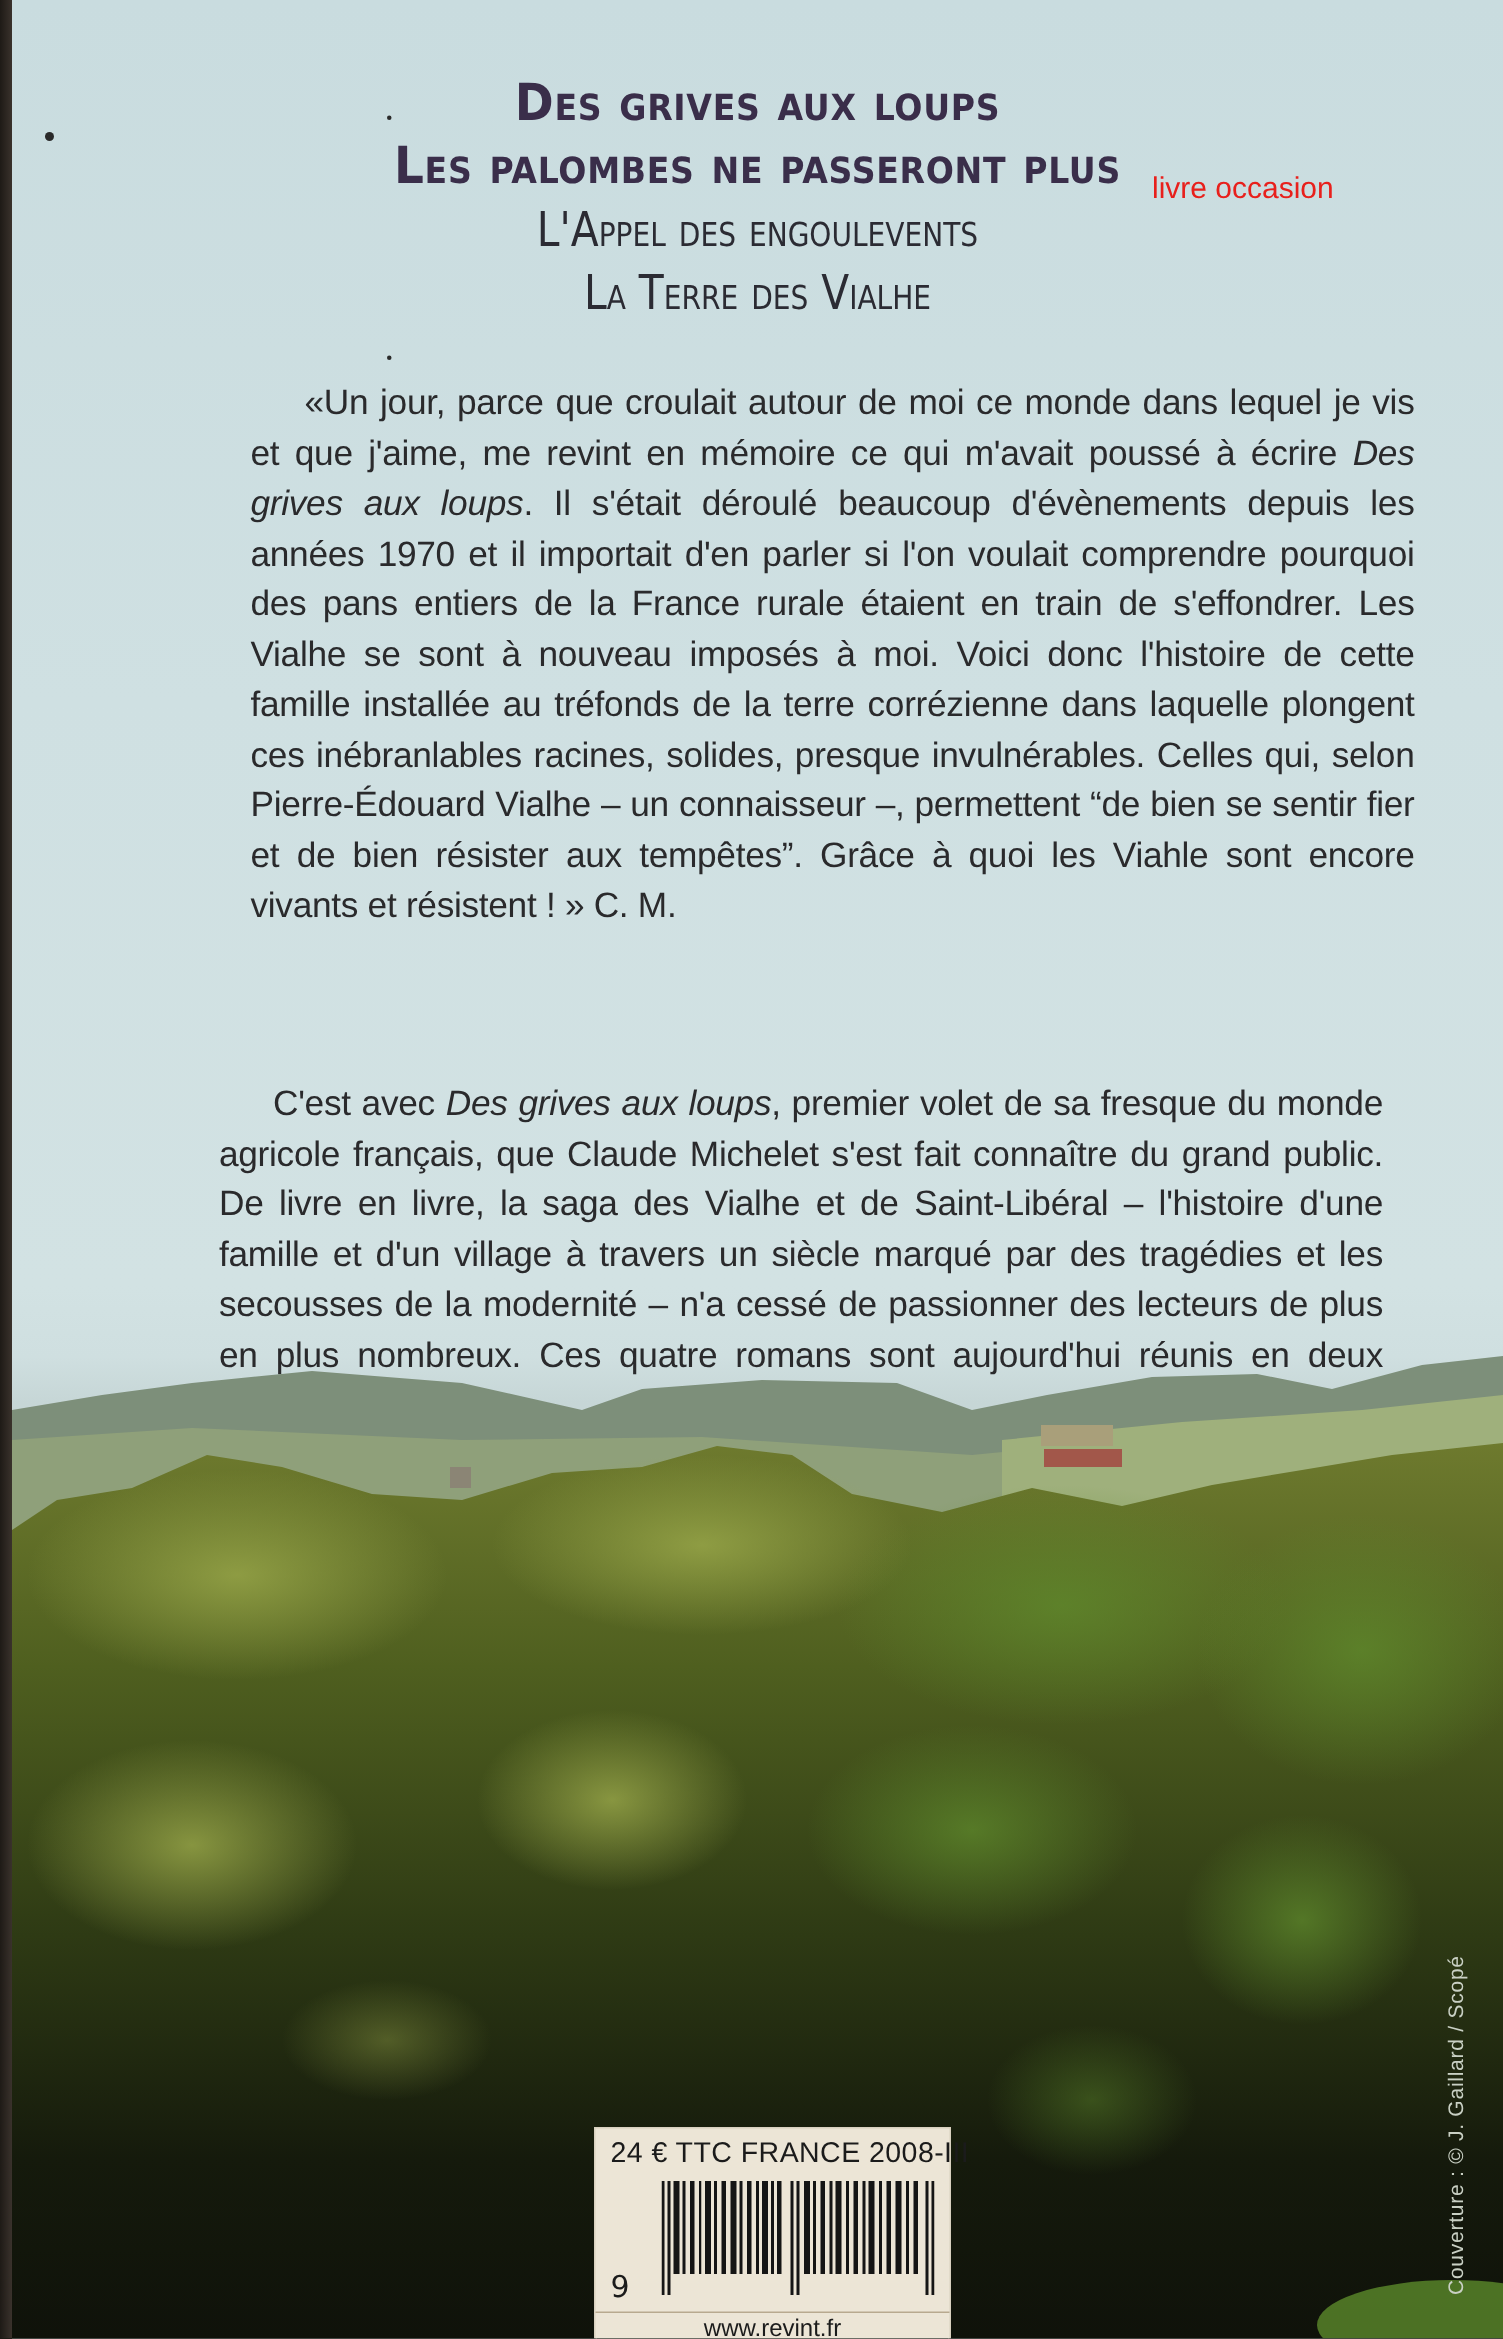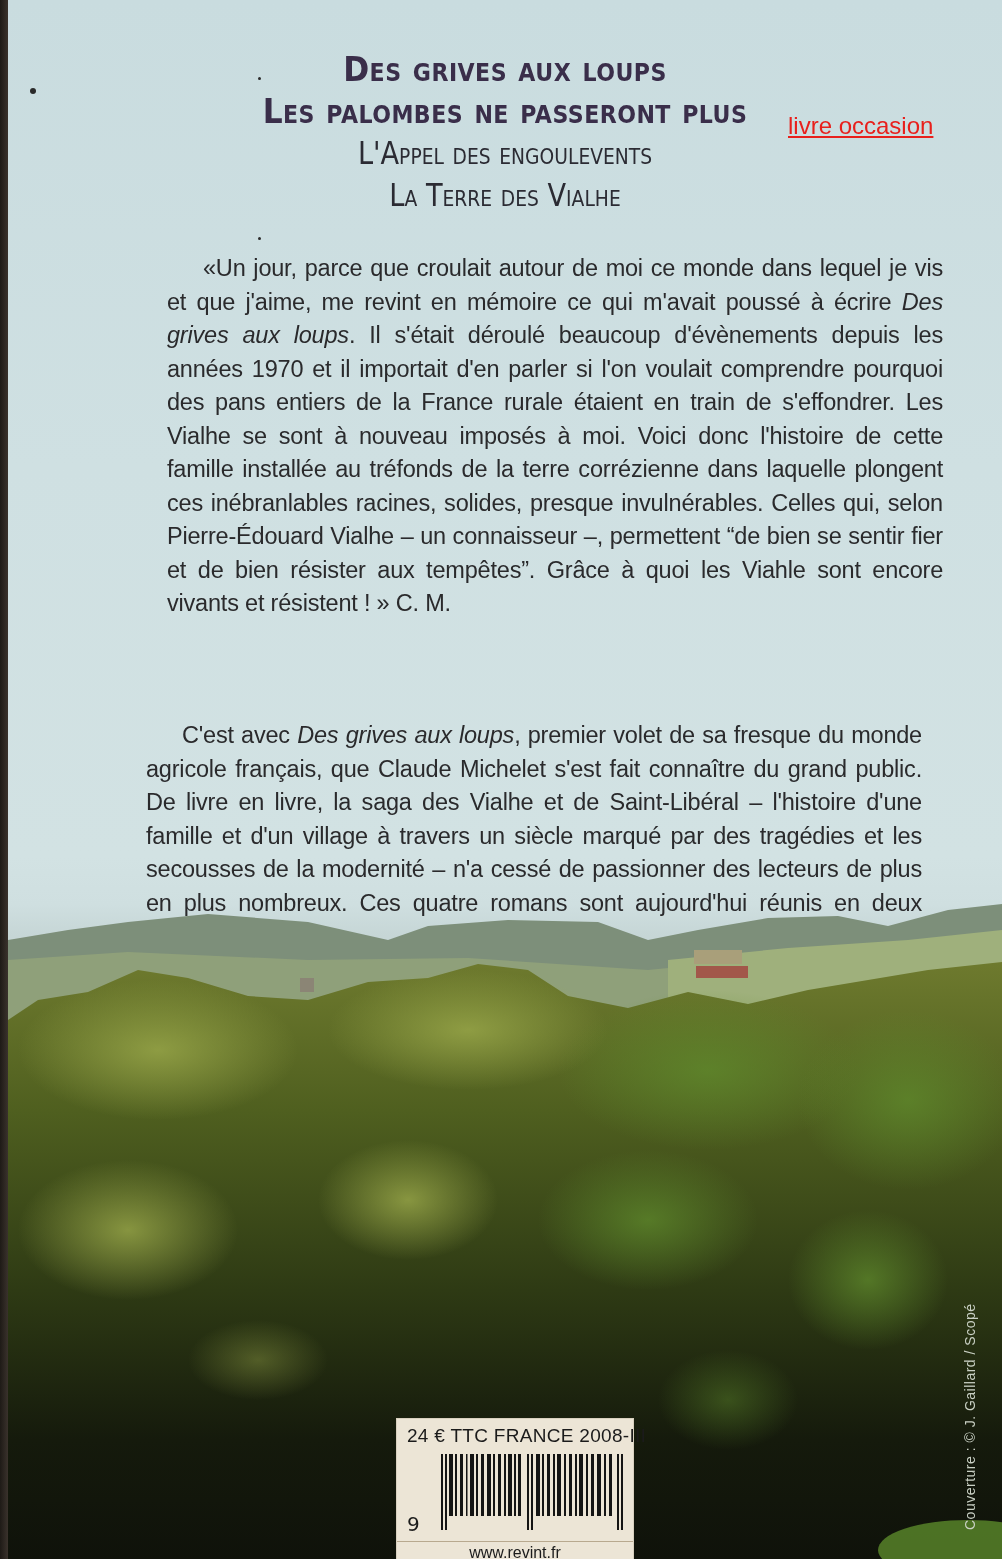--- a/index.html
+++ b/index.html
@@ -24,23 +24,23 @@
       font-family: "DejaVu Sans", sans-serif;
       transform: scaleX(0.92);
     }
     .t-light {
       color: #2b2b33; font-variant: small-caps;
       font-size: 32px; line-height: 42px;
       font-family: "DejaVu Sans", sans-serif; font-weight: normal;
       transform: scaleX(0.85);
     }
     .watermark {
-      position: absolute; left: 780px; top: 112px;
+      position: absolute; left: 760px; top: 112px;
       color: #e8201c; font-family: "Liberation Sans", sans-serif;
-      font-size: 24px; line-height: 28px; text-decoration: underline;
+      font-size: 20px; line-height: 28px;
     }
     .dot { position: absolute; width: 5px; height: 5px; border-radius: 50%; background: #2a2a2a; }
     .para {
       position: absolute; left: 138px; width: 776px;
       color: #2a2a2c; font-family: "Liberation Sans", sans-serif;
       font-size: 23.5px; line-height: 33.5px; text-align: justify;
       letter-spacing: -0.2px;
     }
     .para p { margin: 0; text-indent: 36px; }
     .para em { font-style: italic; }

